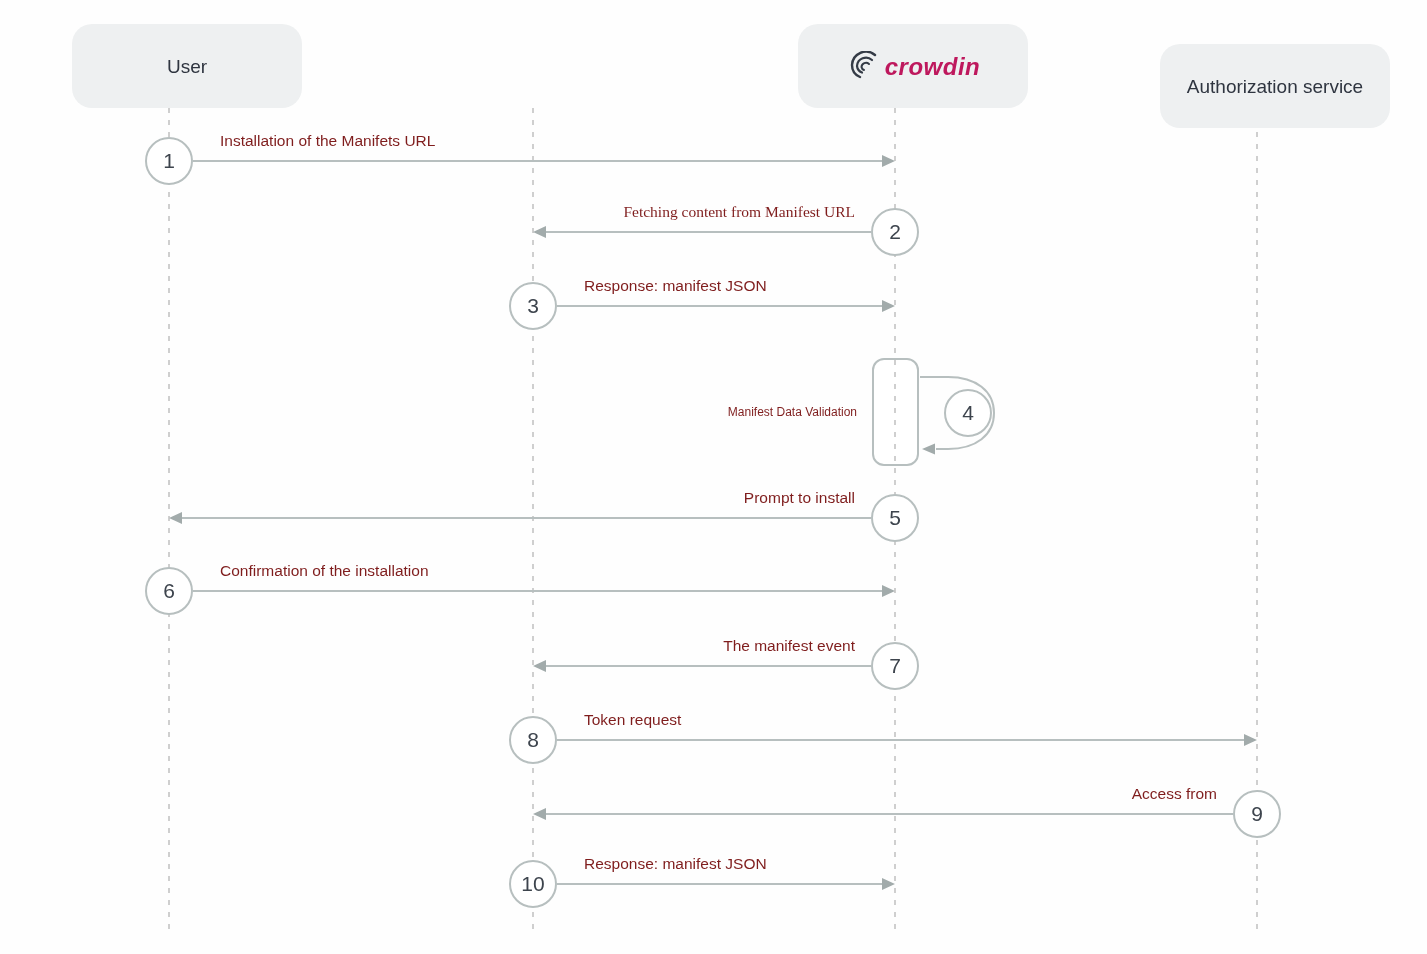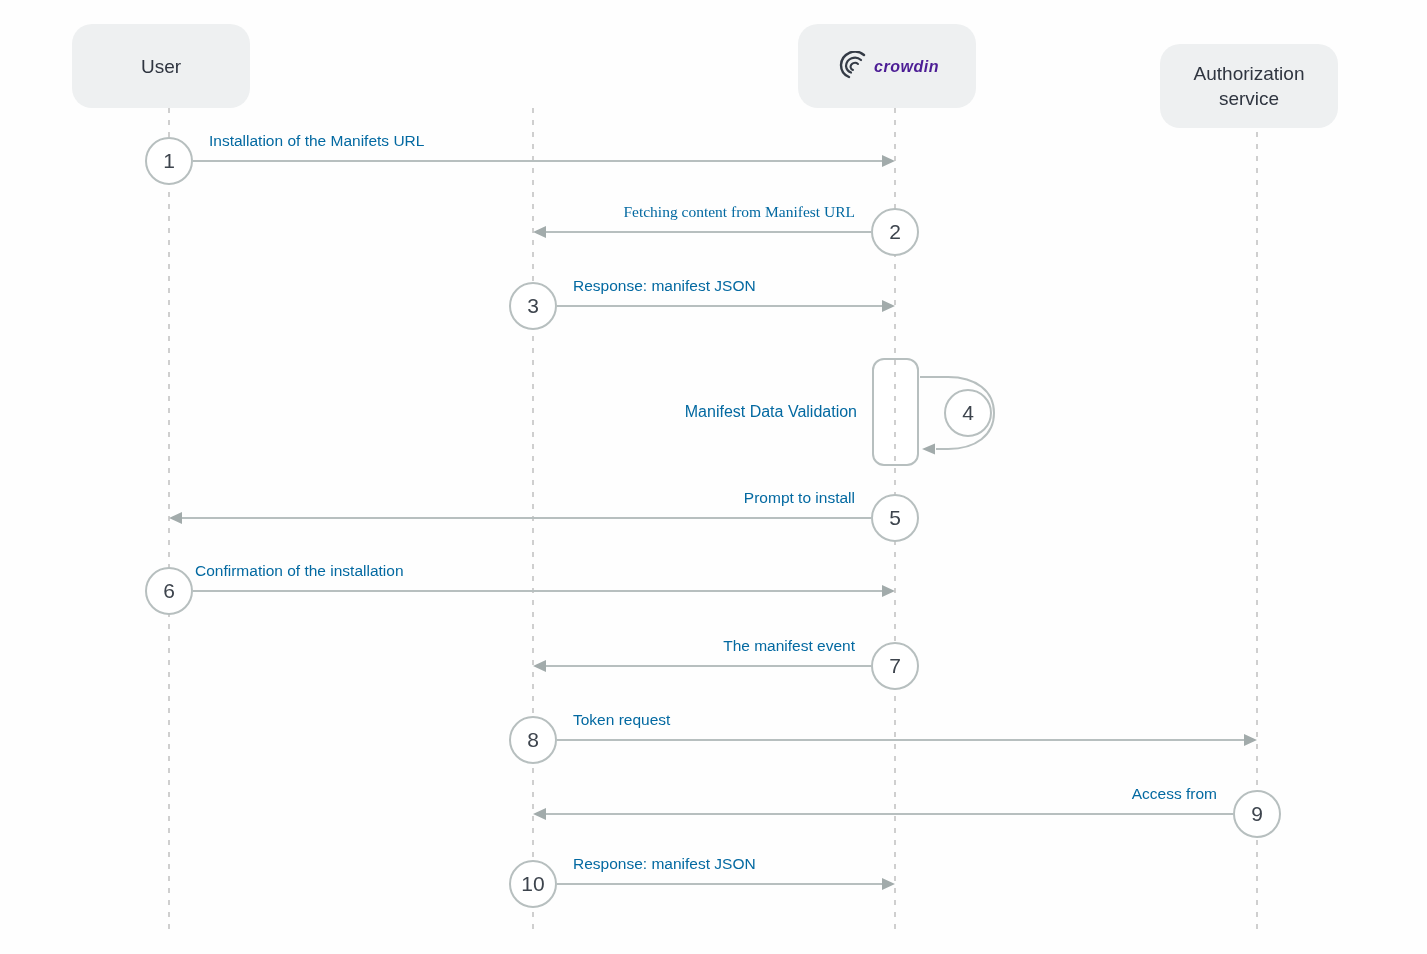--- a/index.html
+++ b/index.html
@@ -5,21 +5,21 @@
   html,body{margin:0;padding:0;background:#ffffff;}
   #canvas{
     position:relative;
     width:1427px;height:954px;
     background:#fefefe;
     font-family:"Liberation Sans", sans-serif;
     overflow:hidden;
   }
   .actor-box{
     position:absolute;
-    width:178px;height:84px;
+    width:230px;height:84px;
     top:24px;
     background:#eef0f1;
     border-radius:20px;
     display:flex;align-items:center;justify-content:center;
     text-align:center;
     color:#2f3540;
     font-size:19px;
     line-height:25px;
     padding:0 8px;
     box-sizing:border-box;
@@ -45,49 +45,50 @@
     background:#ffffff;
     border:2px solid #b7bfbf;
     border-radius:50%;
     box-sizing:border-box;
     display:flex;align-items:center;justify-content:center;
     color:#3d444d;
     font-size:21px;
   }
   .msg-label{
     position:absolute;
-    color:#0369a1;
+    color:#7f1d1d;
     font-size:15.5px;
     line-height:20px;
     white-space:nowrap;
+    margin-left:11px;
   }
   .activation{
     position:absolute;
     left:872px;top:358px;width:47px;height:108px;
     background:#ffffff;
     border:2px solid #b7bfbf;
     border-radius:12px;
     box-sizing:border-box;
   }
   .loop-svg{
     position:absolute;left:895px;top:350px;
     pointer-events:none;
   }
   .logo-wrap{
     display:flex;align-items:center;justify-content:center;gap:5px;
   }
   .logo-text{
     font-style:italic;
     font-weight:700;
-    font-size:16px;
+    font-size:24px;
     letter-spacing:0.5px;
-    color:#4c1d95;
+    color:#be185d;
   }
   .self-label{
-    font-size:16px;
+    font-size:12px;
   }
 </style>
 </head>
 <body>
 
 <div id="canvas">
 
   <div class="activation"></div>
 
   <svg class="loop-svg" width="130" height="115" viewBox="0 0 130 115">
@@ -141,21 +142,21 @@
     <div class="arrowhead left" style="top: 512px; left: 169px;"></div>
     <div class="step-circle" style="left: 871px; top: 494px;">
       <span>5</span>
     </div>
     <div class="msg-label" style="top: 488px; right: 572px;">Prompt to install</div>
     <div class="msg-line" style="top: 590px; left: 193px; width: 689px;"></div>
     <div class="arrowhead right" style="top: 585px; left: 882px;"></div>
     <div class="step-circle" style="left: 145px; top: 567px;">
       <span>6</span>
     </div>
-    <div class="msg-label" style="top: 561px; left: 195px;">Confirmation of the installation</div>
+    <div class="msg-label" style="top: 561px; left: 209px;">Confirmation of the installation</div>
     <div class="msg-line" style="top: 665px; left: 546px; width: 325px;"></div>
     <div class="arrowhead left" style="top: 660px; left: 533px;"></div>
     <div class="step-circle" style="left: 871px; top: 642px;">
       <span>7</span>
     </div>
     <div class="msg-label" style="top: 636px; right: 572px;">The manifest event</div>
     <div class="msg-line" style="top: 739px; left: 557px; width: 687px;"></div>
     <div class="arrowhead right" style="top: 734px; left: 1244px;"></div>
     <div class="step-circle" style="left: 509px; top: 716px;">
       <span>8</span>

